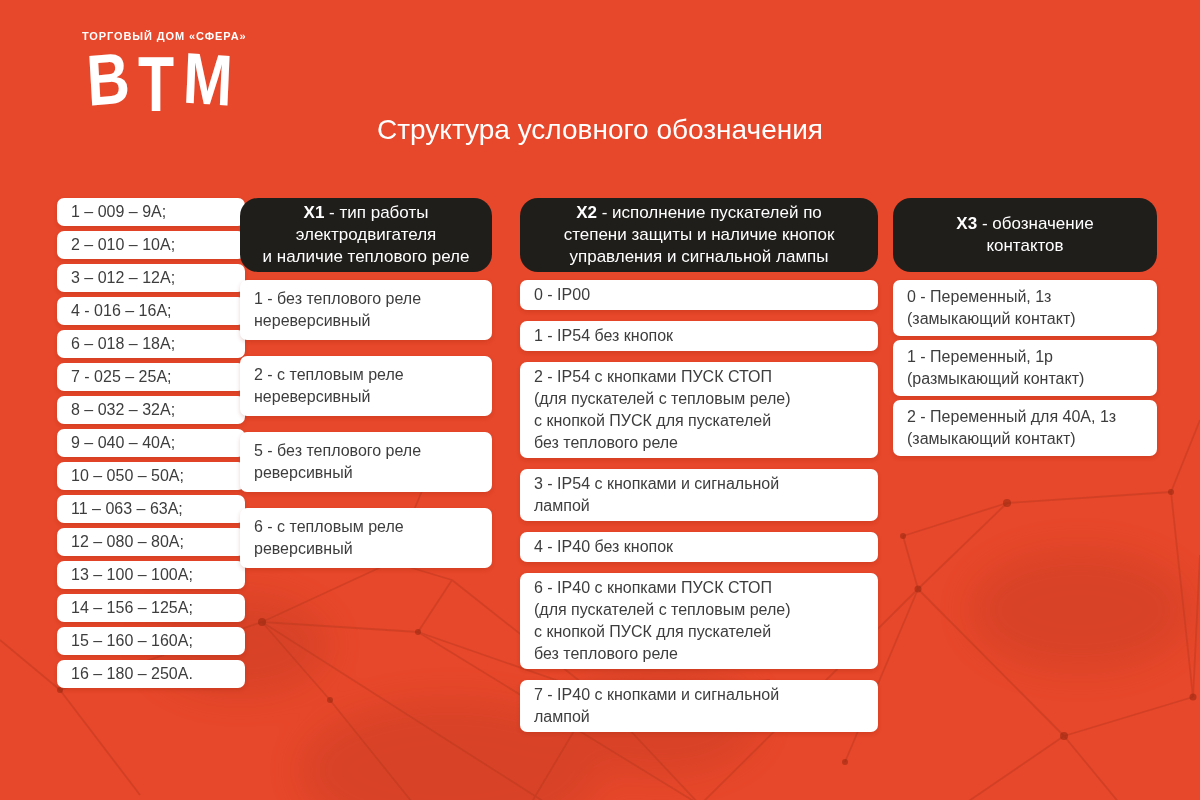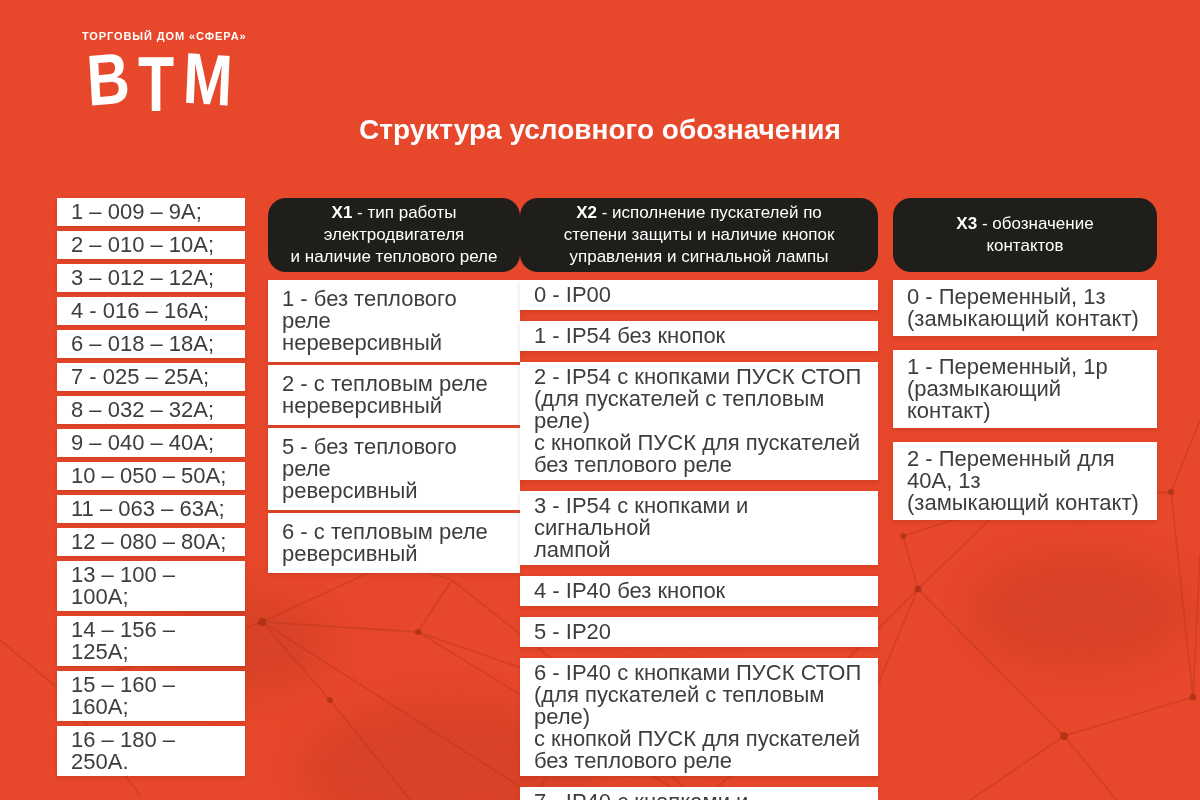--- a/index.html
+++ b/index.html
@@ -18,38 +18,38 @@
 
   .logo{position:absolute;left:82px;top:30px;color:var(--text-on-dark)}
   .logo-tagline{font-size:11px;font-weight:700;letter-spacing:.9px;white-space:nowrap}
   .logo-letters{margin-top:1px;display:flex;font-weight:800;font-size:72px;line-height:1;transform-origin:left top}
   .logo-letters span{display:inline-block;transform-origin:center}
   .logo-letters .l0{transform:scaleX(.82) rotate(-4deg)}
   .logo-letters .l1{transform:scaleX(.82) translateY(5px) scaleY(1.08)}
   .logo-letters .l2{transform:scaleX(.82) rotate(3deg)}
 
   .title{position:absolute;top:113px;left:0;width:100%;text-align:center;
-         color:var(--text-on-dark);font-weight:700;font-size:28px;line-height:1.2}
+         color:var(--text-on-dark);font-weight:400;font-size:28px;line-height:1.2}
 
   .column{position:absolute;top:198px;display:flex;flex-direction:column}
   .col-header{background:var(--header-bg);color:var(--text-on-dark);border-radius:18px;
               height:74px;display:flex;align-items:center;justify-content:center;
               padding:0 8px;margin-bottom:8px}
   .hwrap{text-align:center;font-size:17px;line-height:1.28}
   .hwrap b{font-weight:700}
   .hwrap .rest{white-space:pre-line;font-weight:400}
   .col-items{display:flex;flex-direction:column}
-  .card{background:var(--card-bg);border-radius:0;color:var(--card-text);
-        font-size:22px;line-height:22px;padding:3px 14px;white-space:pre-line;
+  .card{background:var(--card-bg);border-radius:7px;color:var(--card-text);
+        font-size:16px;line-height:22px;padding:3px 14px;white-space:pre-line;
         box-shadow:0 2px 4px rgba(120,25,8,.18)}
 
   .col-xxx{left:57px;width:188px}  .col-xxx .col-items{gap:5px}
-  .col-x1{left:268px;width:252px}  .col-x1 .col-items{gap:3px}  .col-x1 .card{padding:8px 14px}
+  .col-x1{left:240px;width:252px}  .col-x1 .col-items{gap:16px}  .col-x1 .card{padding:8px 14px}
   .col-x2{left:520px;width:358px}  .col-x2 .col-items{gap:11px}  .col-x2 .card{padding:4px 14px}
-  .col-x3{left:893px;width:264px}  .col-x3 .col-items{gap:14px} .col-x3 .card{padding:6px 14px}
+  .col-x3{left:893px;width:264px}  .col-x3 .col-items{gap:4px} .col-x3 .card{padding:6px 14px}
 </style>
 </head>
 <body>
 
 <div class="canvas">
 
   <svg class="bg" viewBox="0 0 1200 800" aria-hidden="true">
     <defs>
       <filter id="soft" x="-20%" y="-20%" width="140%" height="140%">
           <feGaussianBlur stdDeviation="0.7"></feGaussianBlur>
@@ -172,21 +172,20 @@
         <div class="col-items">
           <div class="card">0 - IP00</div>
           <div class="card">1 - IP54 без кнопок</div>
           <div class="card">2 - IP54 с кнопками ПУСК СТОП
 (для пускателей с тепловым реле)
 с кнопкой ПУСК для пускателей
 без теплового реле</div>
           <div class="card">3 - IP54 с кнопками и сигнальной
 лампой</div>
           <div class="card">4 - IP40 без кнопок</div>
-          <div class="card">5 - IP20</div>
           <div class="card">6 - IP40 с кнопками ПУСК СТОП
 (для пускателей с тепловым реле)
 с кнопкой ПУСК для пускателей
 без теплового реле</div>
           <div class="card">7 - IP40 с кнопками и сигнальной
 лампой</div>
         </div>
       </section>
       <section class="column col-x3">
         <div class="col-header">

